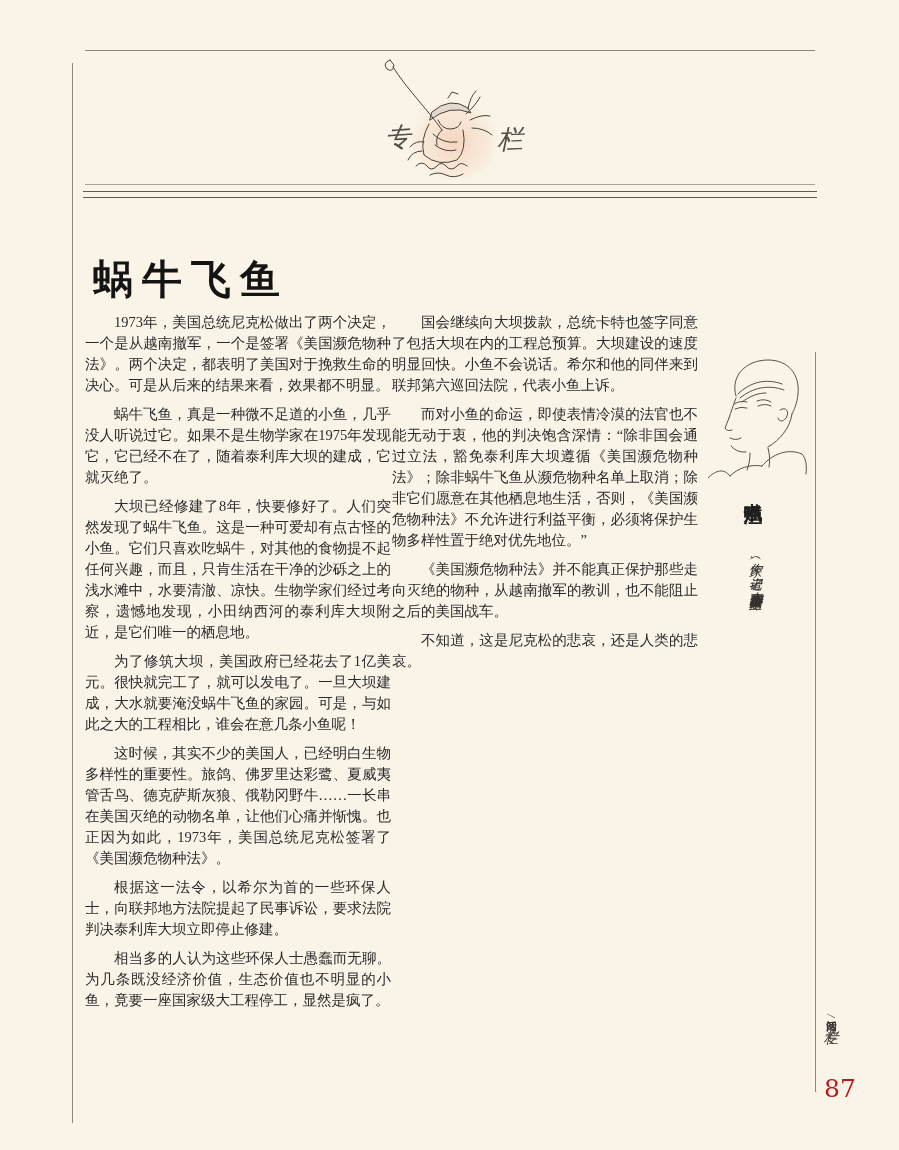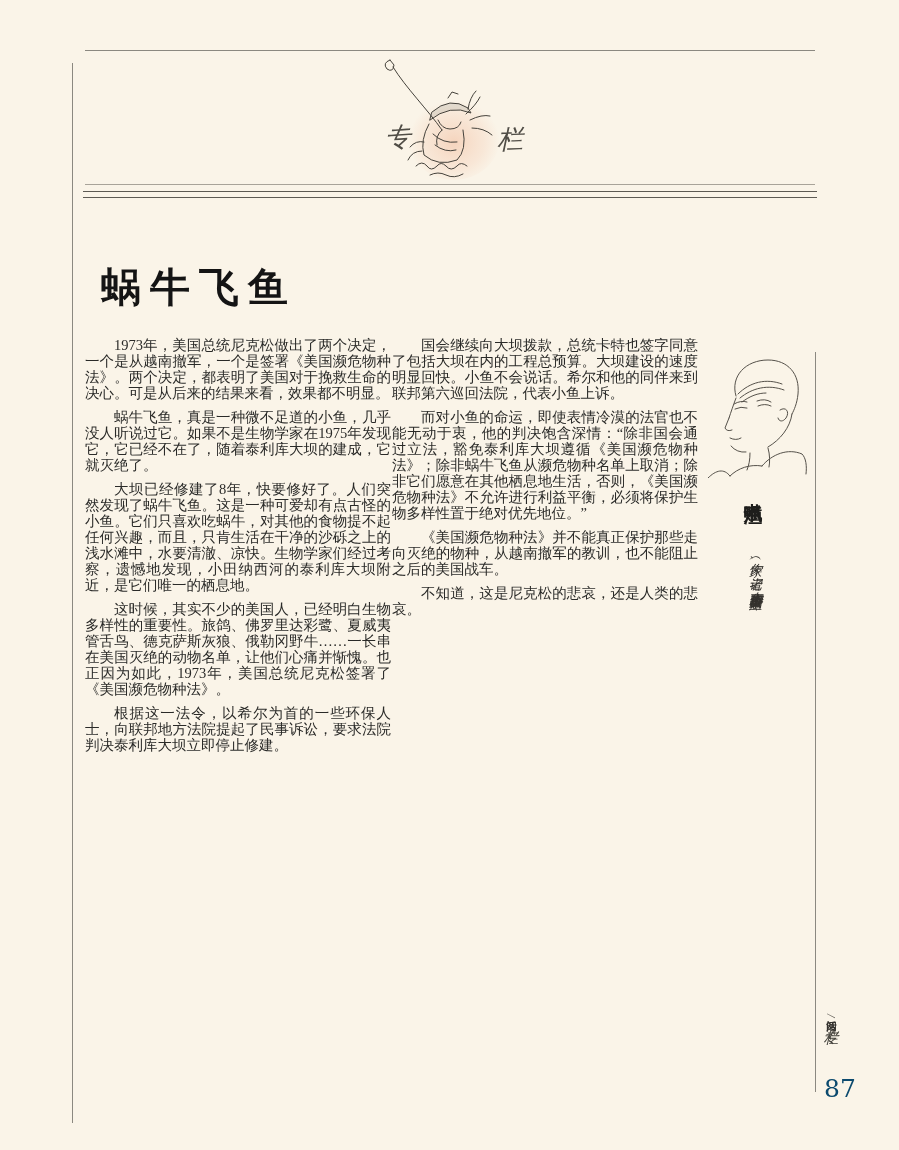--- a/index.html
+++ b/index.html
@@ -11,37 +11,37 @@
   .rule-top{position:absolute;left:85px;top:50px;width:730px;height:1px;background:#8b8880;}
   .rule-left{position:absolute;left:72px;top:63px;width:1px;height:1060px;background:#8b8880;}
   .rule-thin{position:absolute;left:85px;top:184px;width:730px;height:1px;background:#a8a399;}
   .rule-double{position:absolute;left:83px;top:191px;width:734px;height:5px;
     border-top:1px solid #5d5a53;border-bottom:1px solid #5d5a53;}
   .header-art{position:absolute;left:372px;top:54px;width:156px;height:130px;}
   .seal{position:absolute;font-size:26px;color:#3e3b35;font-style:italic;opacity:.9;}
   .seal-left{left:385px;top:120px;transform:rotate(-4deg);}
   .seal-right{left:497px;top:122px;transform:rotate(-2deg);}
   .title{position:absolute;left:93px;top:252px;font-size:40px;font-weight:bold;
-    letter-spacing:9px;color:#141414;margin:8px;}
-  .col{position:absolute;top:337px;width:306px;font-size:14.5px;line-height:16px;
+    letter-spacing:9px;color:#141414;margin:0;}
+  .col{position:absolute;top:312px;width:306px;font-size:14.5px;line-height:21px;
     text-align:justify;text-align-last:left;color:#2a2a28;}
   .col-left{left:85px;}
   .col-right{left:392px;}
   .para{text-indent:2em;margin:0 0 8px 0;padding:0;}
   .portrait{position:absolute;left:706px;top:352px;width:106px;height:126px;}
   .author-name{position:absolute;left:740px;top:487px;writing-mode:vertical-rl;
     font-size:19px;font-weight:bold;letter-spacing:2px;color:#1e1e1c;}
   .author-bio{position:absolute;left:746px;top:552px;writing-mode:vertical-rl;
     font-size:13px;font-style:italic;letter-spacing:0.5px;color:#33312d;}
   .side-rule{position:absolute;left:815px;top:352px;width:1px;height:740px;background:#8b8880;}
   .footer-label{position:absolute;left:821px;top:1012px;writing-mode:vertical-rl;color:#33312d;}
   .footer-sec{font-size:10.5px;font-weight:bold;letter-spacing:1px;}
   .footer-slash{font-size:12px;font-style:italic;color:#55524c;}
   .footer-col{font-size:14.5px;font-style:italic;letter-spacing:2px;color:#44423c;}
-  .page-num{position:absolute;left:824px;top:1074px;font-size:25px;color:#0c4a6e;
+  .page-num{position:absolute;left:824px;top:1074px;font-size:25px;color:#b91c1c;
     font-family:"DejaVu Serif",serif;}
 </style>
 </head>
 <body>
 
 <div class="rule-top"></div>
 <div class="rule-left"></div>
 <div class="rule-thin"></div>
 <div class="rule-double"></div>
 
@@ -76,22 +76,24 @@
 </svg>
 <span class="seal seal-left">专</span>
 <span class="seal seal-right">栏</span>
 
 <h1 class="title">蜗牛飞鱼</h1>
 
 <div class="col col-left">
     <p class="para">1973年，美国总统尼克松做出了两个决定，一个是从越南撤军，一个是签署《美国濒危物种法》。两个决定，都表明了美国对于挽救生命的决心。可是从后来的结果来看，效果都不明显。</p>
     <p class="para">蜗牛飞鱼，真是一种微不足道的小鱼，几乎没人听说过它。如果不是生物学家在1975年发现它，它已经不在了，随着泰利库大坝的建成，它就灭绝了。</p>
     <p class="para">大坝已经修建了8年，快要修好了。人们突然发现了蜗牛飞鱼。这是一种可爱却有点古怪的小鱼。它们只喜欢吃蜗牛，对其他的食物提不起任何兴趣，而且，只肯生活在干净的沙砾之上的浅水滩中，水要清澈、凉快。生物学家们经过考察，遗憾地发现，小田纳西河的泰利库大坝附近，是它们唯一的栖息地。</p>
+    <p class="para">为了修筑大坝，美国政府已经花去了1亿美元。很快就完工了，就可以发电了。一旦大坝建成，大水就要淹没蜗牛飞鱼的家园。可是，与如此之大的工程相比，谁会在意几条小鱼呢！</p>
     <p class="para">这时候，其实不少的美国人，已经明白生物多样性的重要性。旅鸽、佛罗里达彩鹭、夏威夷管舌鸟、德克萨斯灰狼、俄勒冈野牛……一长串在美国灭绝的动物名单，让他们心痛并惭愧。也正因为如此，1973年，美国总统尼克松签署了《美国濒危物种法》。</p>
     <p class="para">根据这一法令，以希尔为首的一些环保人士，向联邦地方法院提起了民事诉讼，要求法院判决泰利库大坝立即停止修建。</p>
+    <p class="para">相当多的人认为这些环保人士愚蠢而无聊。为几条既没经济价值，生态价值也不明显的小鱼，竟要一座国家级大工程停工，显然是疯了。</p>
   </div>
 <div class="col col-right">
     <p class="para">国会继续向大坝拨款，总统卡特也签字同意了包括大坝在内的工程总预算。大坝建设的速度明显回快。小鱼不会说话。希尔和他的同伴来到联邦第六巡回法院，代表小鱼上诉。</p>
     <p class="para">而对小鱼的命运，即使表情冷漠的法官也不能无动于衷，他的判决饱含深情：“除非国会通过立法，豁免泰利库大坝遵循《美国濒危物种法》；除非蜗牛飞鱼从濒危物种名单上取消；除非它们愿意在其他栖息地生活，否则，《美国濒危物种法》不允许进行利益平衡，必须将保护生物多样性置于绝对优先地位。”</p>
     <p class="para">《美国濒危物种法》并不能真正保护那些走向灭绝的物种，从越南撤军的教训，也不能阻止之后的美国战车。</p>
     <p class="para">不知道，这是尼克松的悲哀，还是人类的悲哀。</p>
   </div>
 
 <svg class="portrait" viewBox="0 0 106 126" xmlns="http://www.w3.org/2000/svg">
   <g stroke="#55514a" fill="none" stroke-width="1" stroke-linecap="round">

